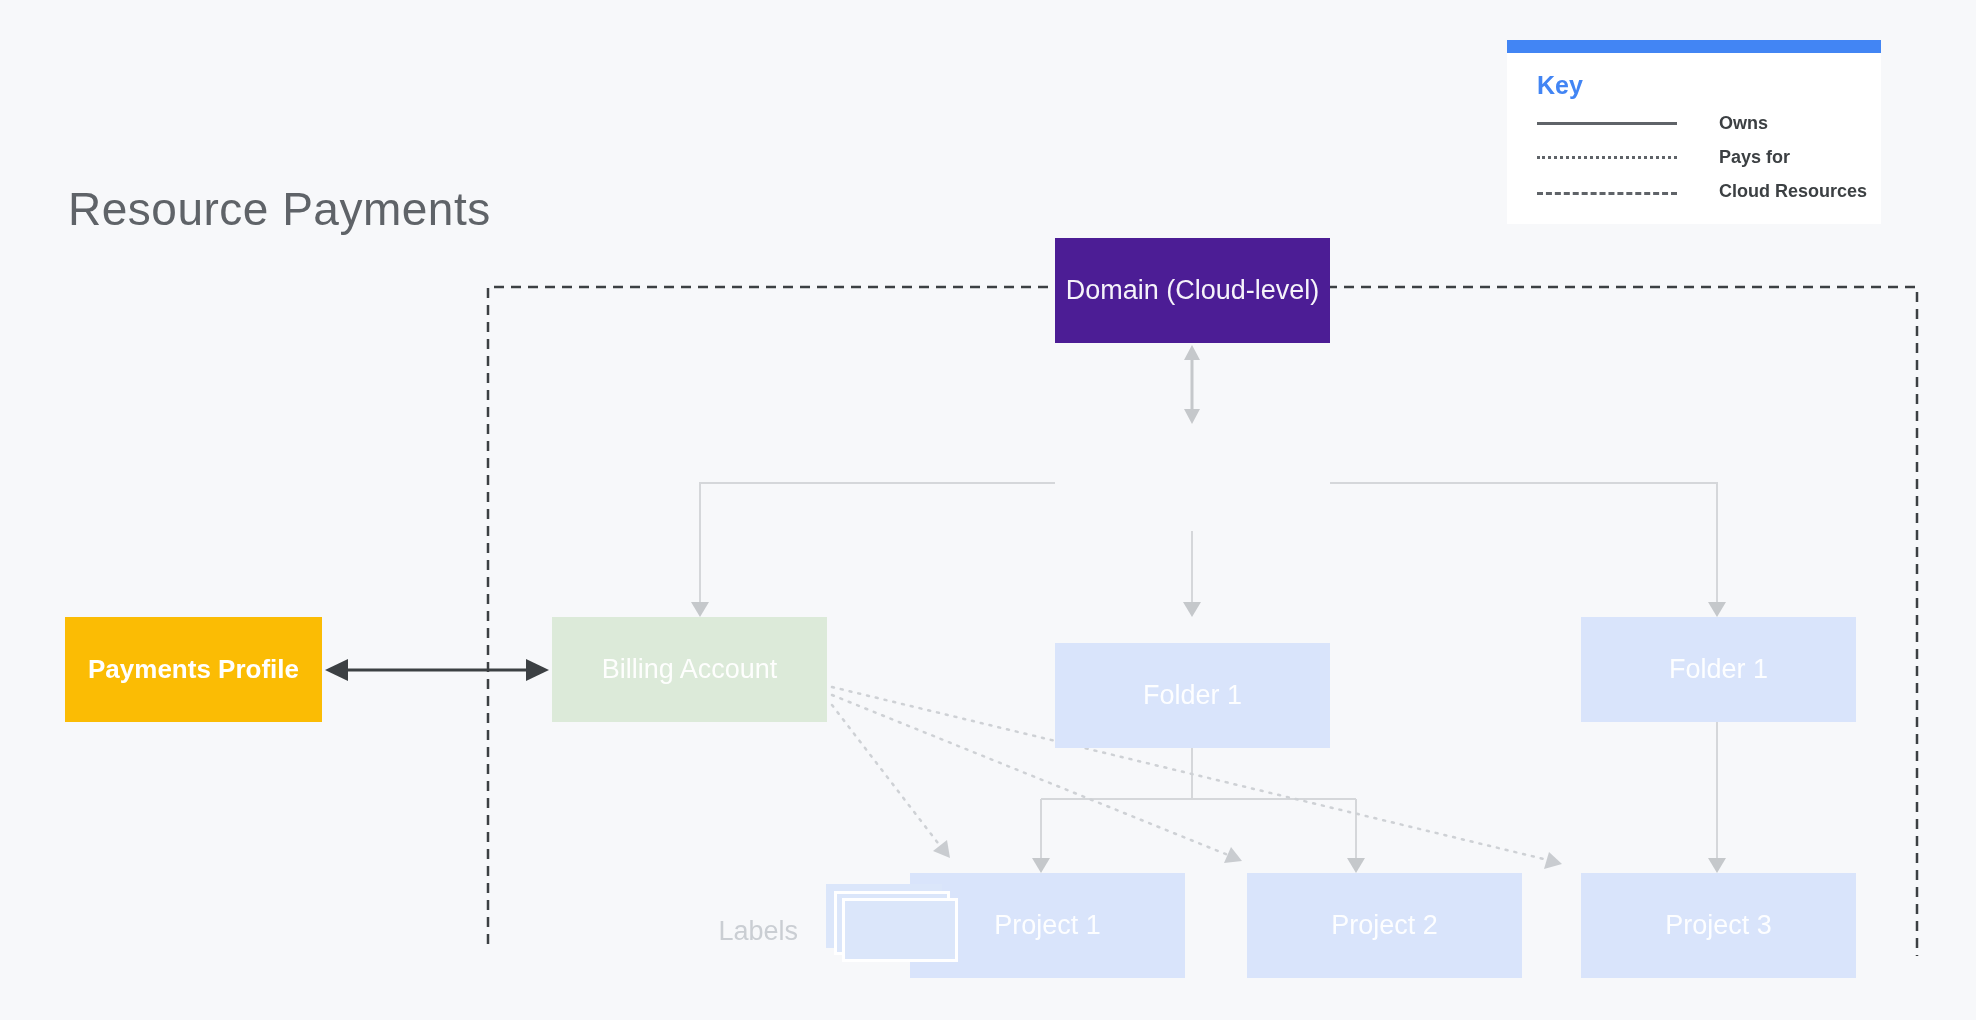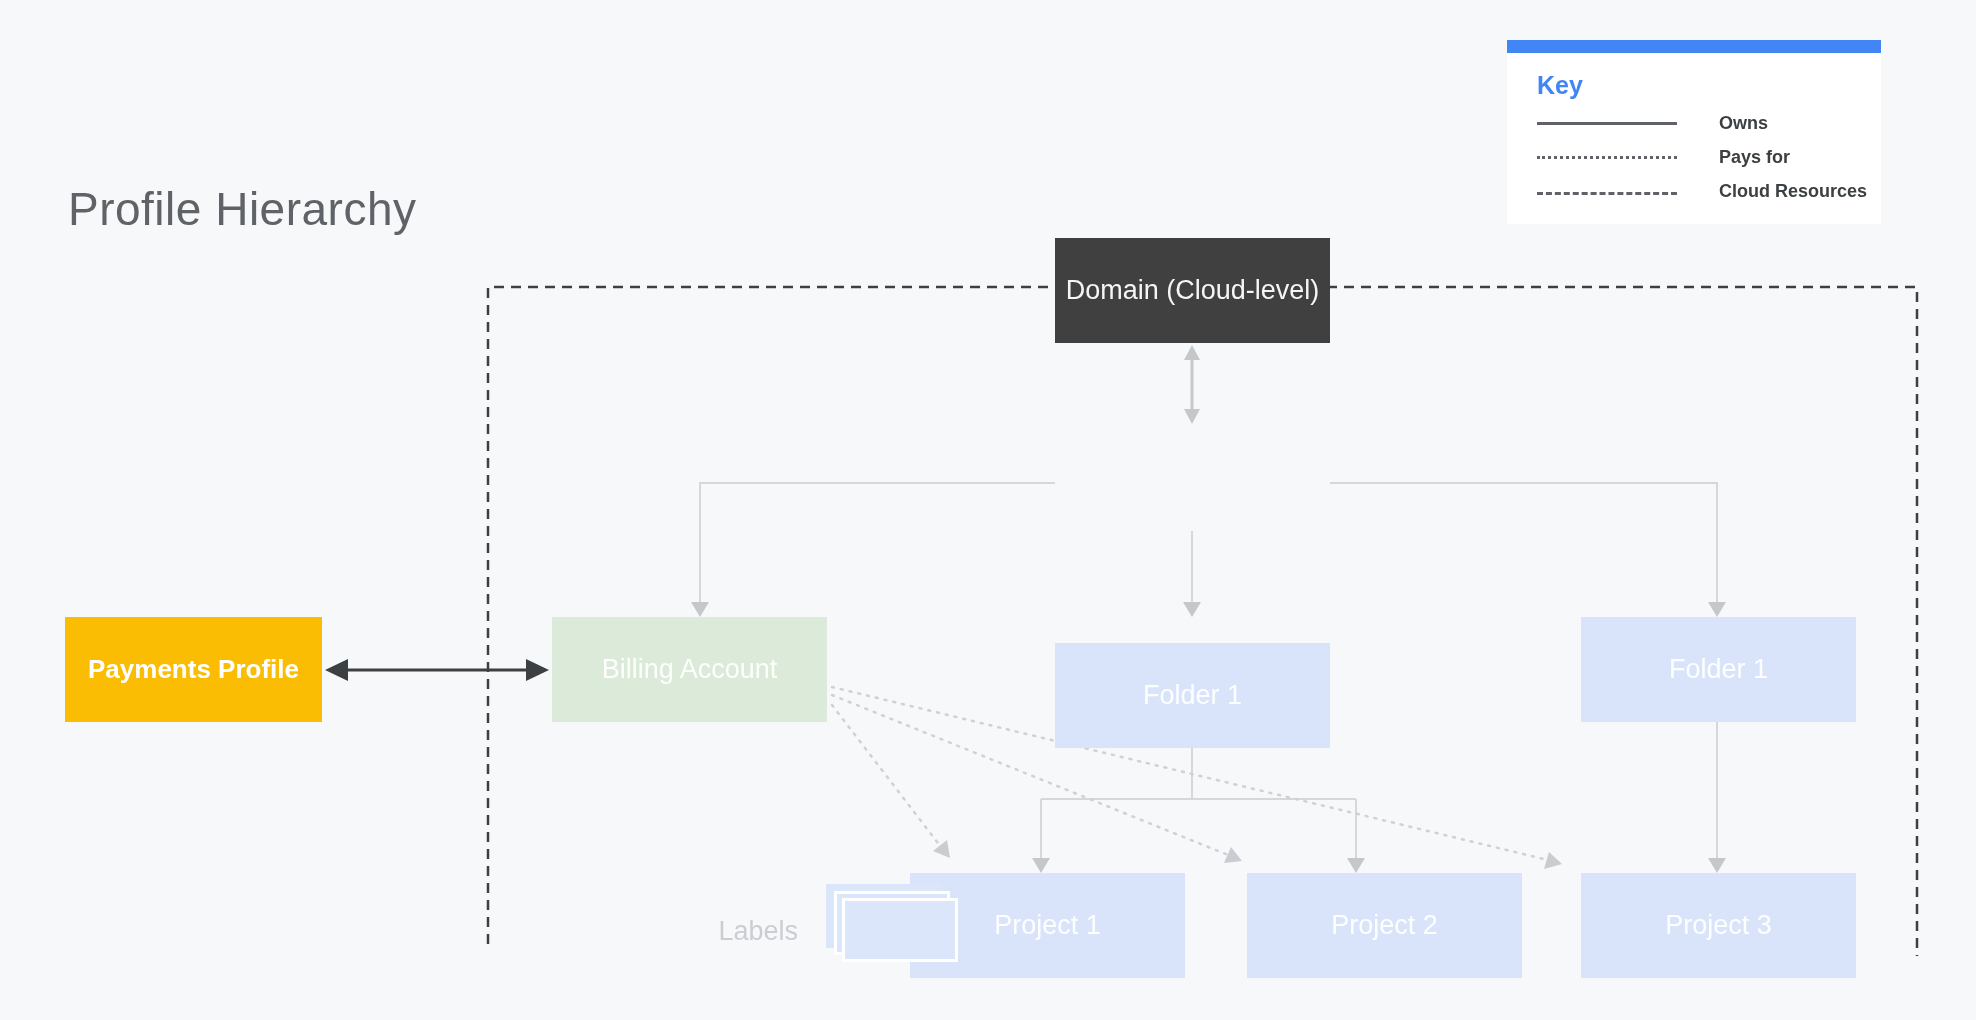--- a/index.html
+++ b/index.html
@@ -6,21 +6,21 @@
   .canvas{position:relative;width:1976px;height:1020px;background:#f7f8fa;overflow:hidden;}
 
   .page-title{position:absolute;left:68px;top:182px;font-size:46px;font-weight:400;color:#5f6368;letter-spacing:.5px;}
 
   
   .wires{position:absolute;left:0;top:0;z-index:1;}
 
   
   .node{position:absolute;display:flex;align-items:center;justify-content:center;
         width:275px;height:105px;font-size:27px;color:rgba(255,255,255,.95);z-index:2;text-align:center;}
-  .node.pink{background:#404040;}
+  .node.pink{background:#4c1d95;}
   .node.green{background:#dcead9;}
   .node.blue{background:#d9e4fb;}
   .node.yellow{background:#fbbc04;font-weight:bold;color:#ffffff;}
 
   #domain{left:1055px;top:238px;}
   #organization{left:1055px;top:426px;}
   #billing{left:552px;top:617px;}
   #folder1{left:1055px;top:643px;}
   #folder2{left:1581px;top:617px;}
   #payments{left:65px;top:617px;width:257px;font-size:26px;text-align:right;}
@@ -48,21 +48,21 @@
   .legend .lg-label{position:absolute;left:212px;width:150px;font-size:18px;font-weight:bold;color:#3c4043;line-height:24px;}
   .legend .s1{top:82px;} .legend .l1{top:71px;}
   .legend .s2{top:116px;} .legend .l2{top:105px;}
   .legend .s3{top:152px;} .legend .l3{top:139px;}
 </style>
 </head>
 <body>
 
 <div class="canvas">
 
-  <div class="page-title">Profile Hierarchy</div>
+  <div class="page-title">Resource Payments</div>
 
   <svg class="wires" width="1976" height="1020" viewBox="0 0 1976 1020">
 
     <path d="M 488 944 L 488 287 L 1917 287 L 1917 956" fill="none" stroke="#3c4043" stroke-width="2.5" stroke-dasharray="10 7"></path>
 
     <g fill="none" stroke="#d5d7da" stroke-width="2">
       <path d="M 1055 483 L 700 483 L 700 602"></path>
       <path d="M 1192 531 L 1192 602"></path>
       <path d="M 1330 483 L 1717 483 L 1717 602"></path>
       <path d="M 1192 722 L 1192 799 M 1041 799 L 1356 799 M 1041 799 L 1041 858 M 1356 799 L 1356 858"></path>

